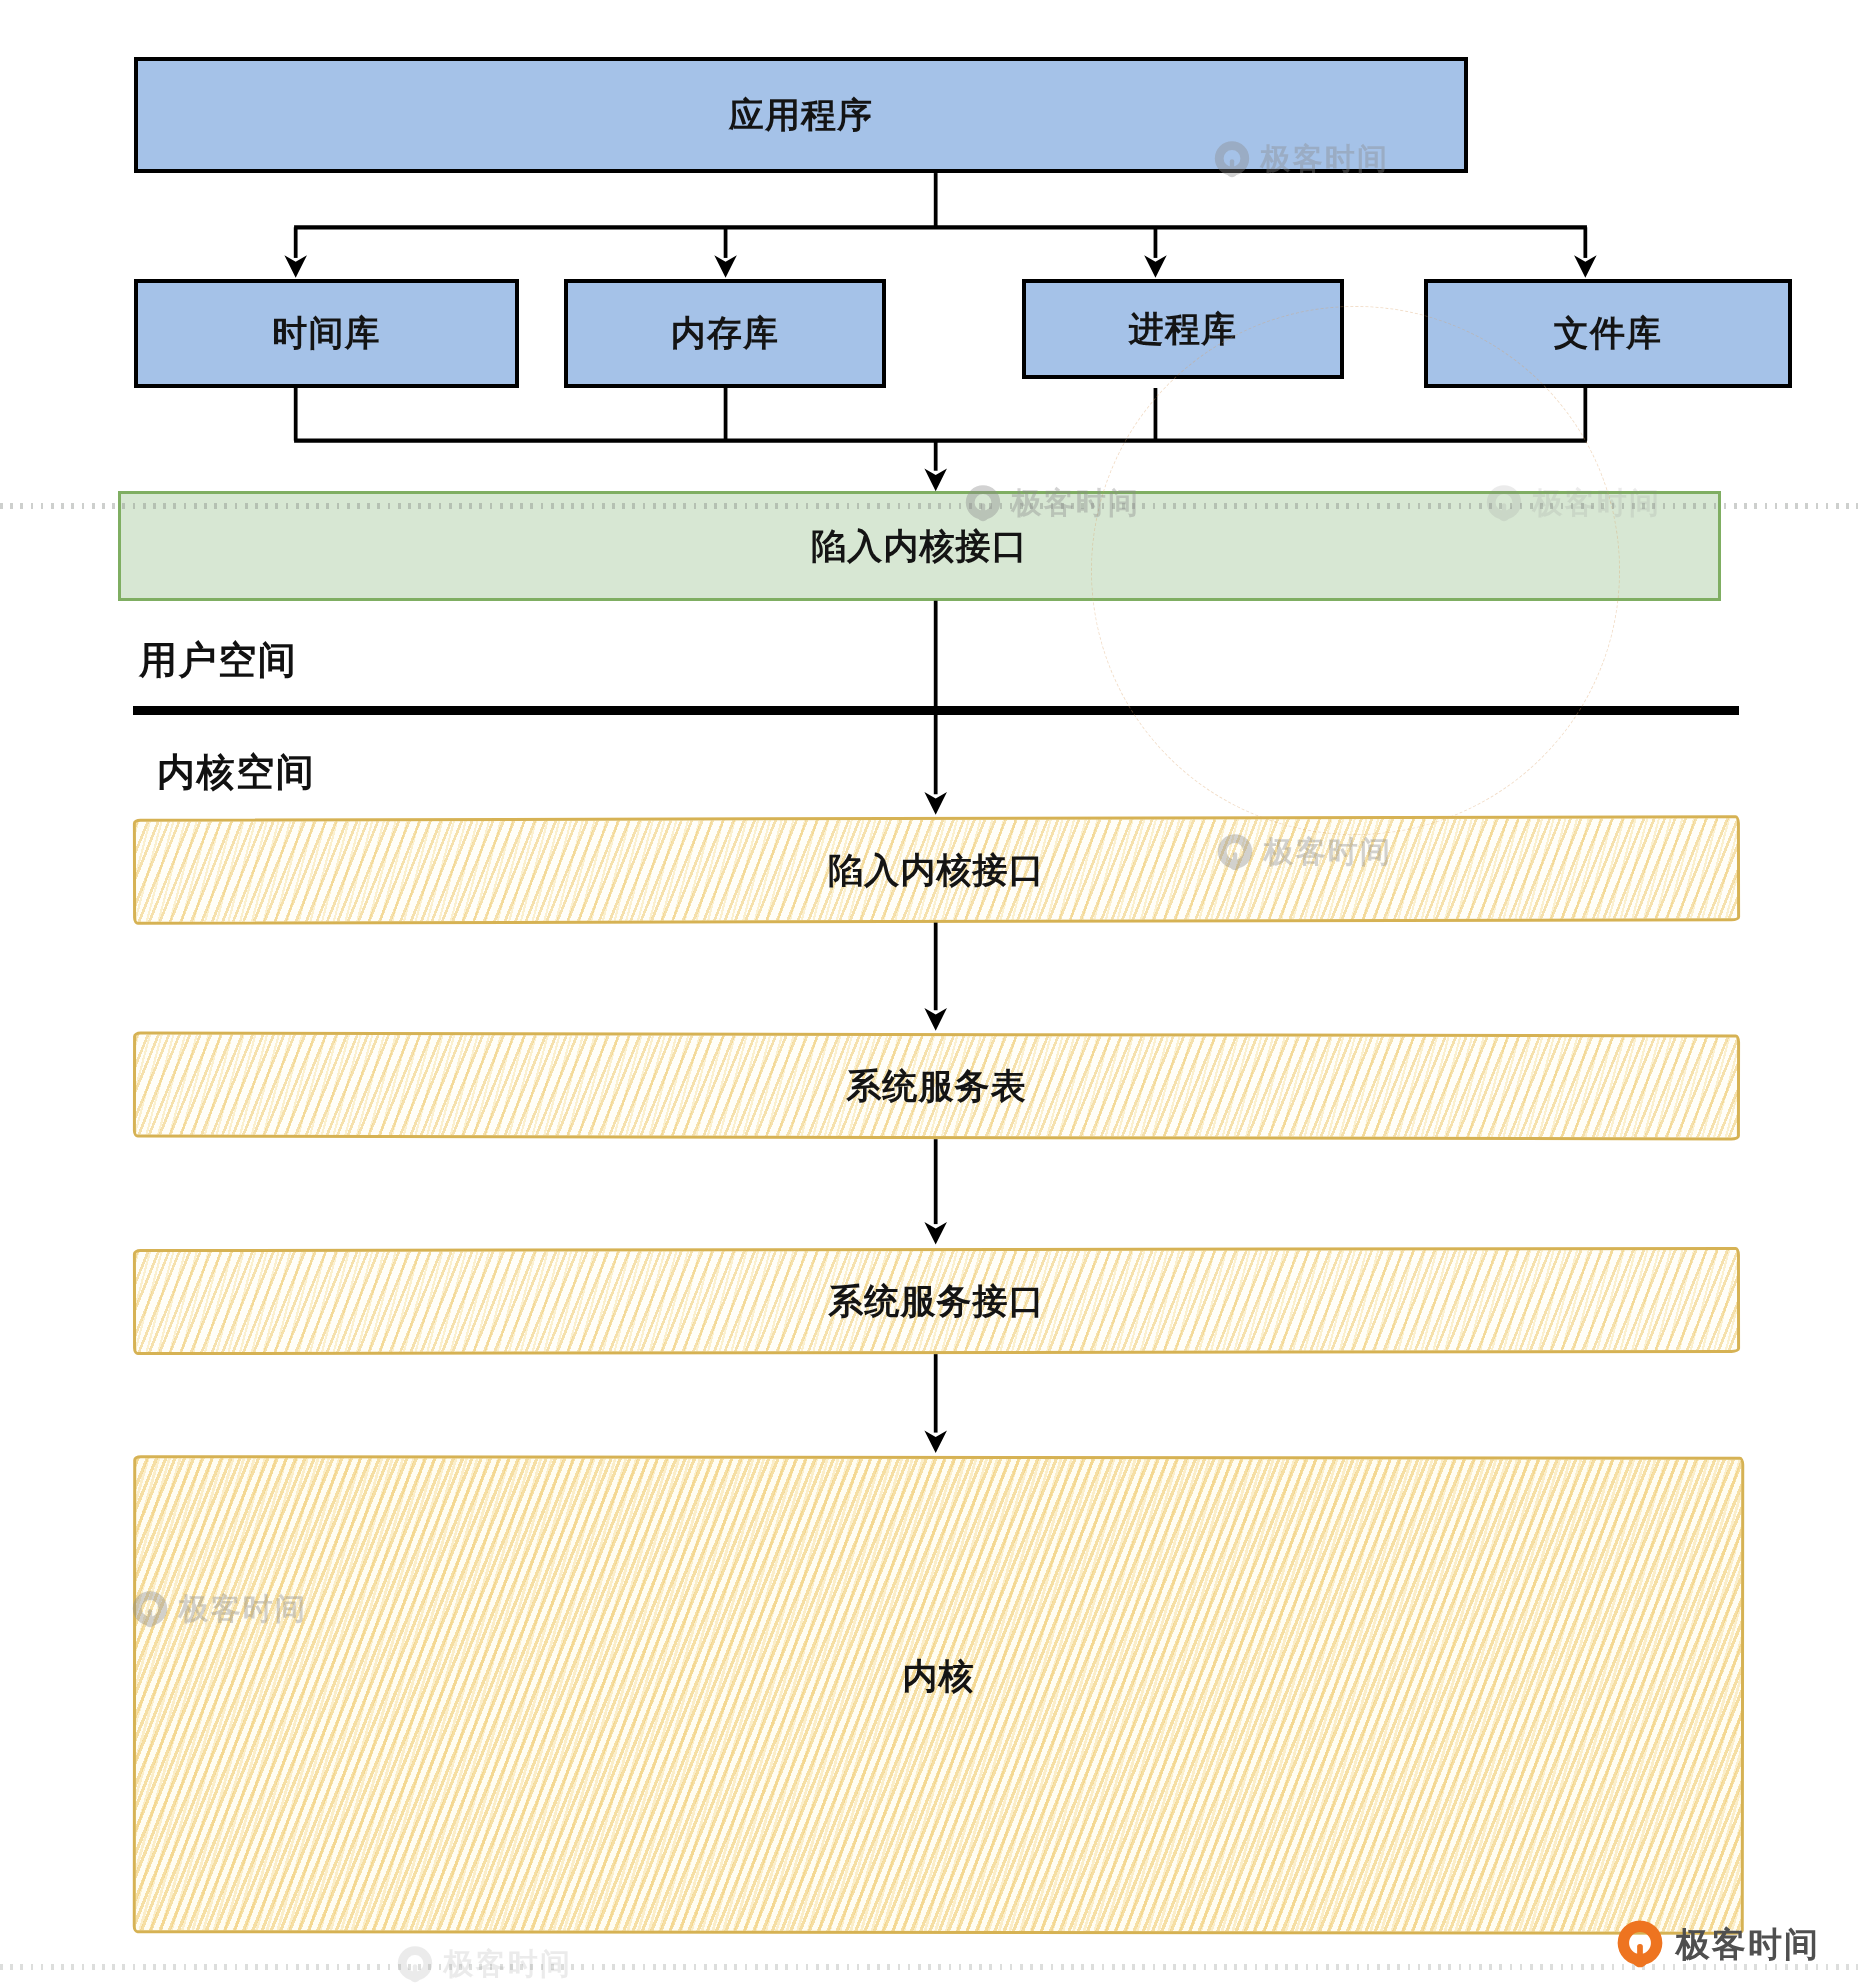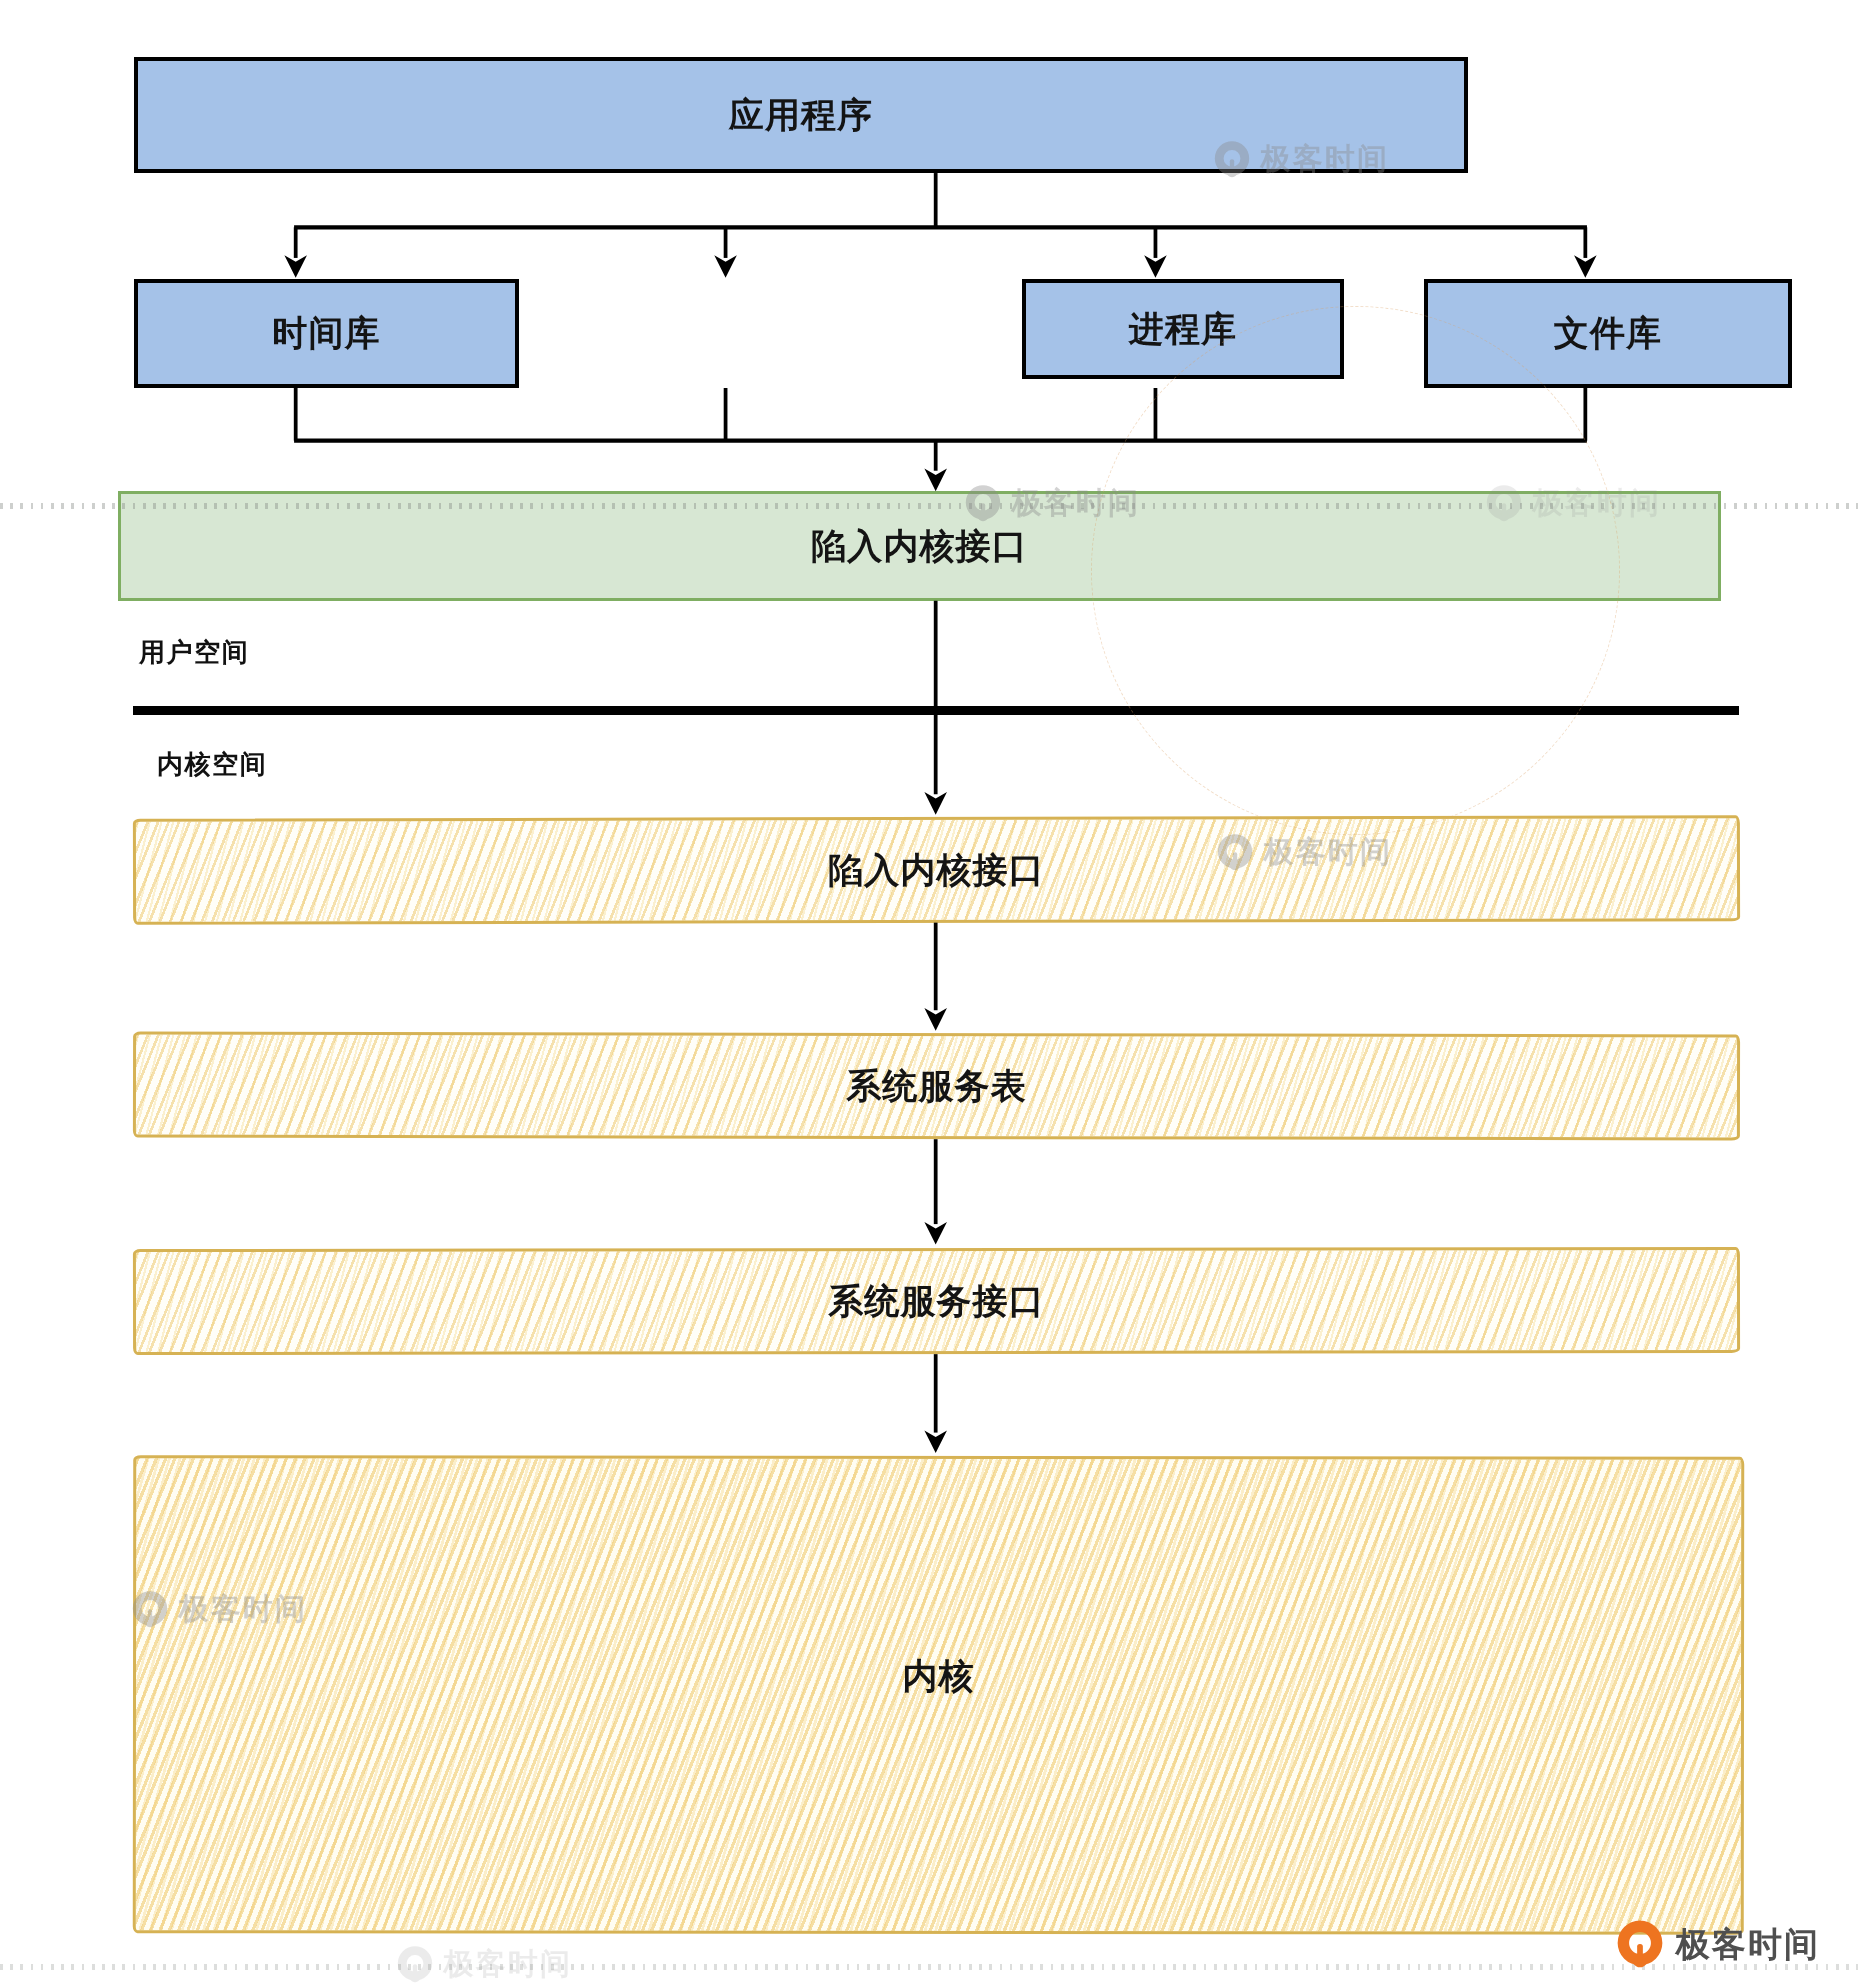--- a/index.html
+++ b/index.html
@@ -21,21 +21,21 @@
       repeating-linear-gradient(105deg, rgba(243,213,130,.35) 1.1px 3.2px, rgba(255,255,255,0) 3.2px 12.4px),
       #fffef8;
   }
   .sketch-dense{
     background:
       repeating-linear-gradient(112deg, rgba(238,198,100,.55) 0 3.2px, rgba(255,255,255,0) 3.2px 8.6px),
       repeating-linear-gradient(106deg, rgba(245,215,140,.40) 0 2.7px, rgba(255,255,255,0) 2.7px 10.2px),
       #fffdf2;
   }
   .space-label{
-    position:absolute;font-size:26px;font-weight:600;color:#111;letter-spacing:1.6px;z-index:1;
+    position:absolute;font-size:38px;font-weight:600;color:#111;letter-spacing:1.6px;z-index:1;
   }
   .divider{position:absolute;background:#000000;z-index:1;}
   svg.connectors{position:absolute;left:0;top:0;z-index:2;pointer-events:none;}
   .dotted-row{
     position:absolute;left:0;width:1859px;height:5.9px;z-index:3;pointer-events:none;
     background:repeating-linear-gradient(90deg, rgba(125,130,125,.38) 0 2.7px, rgba(0,0,0,0) 2.7px 10.2px);
   }
   .dashed-circle{
     position:absolute;border:1.6px dashed rgba(217,160,102,.35);border-radius:50%;
     z-index:2;pointer-events:none;
@@ -104,20 +104,23 @@
     <path d="M1720,2662 L1741,2704 L1762,2662 L1741,2674 Z" fill="#000"></path>
   </svg>
 
   <div class="box blue" style="left:134px;top:57px;width:1334px;height:116px;">
     <span>应用程序</span>
   </div>
 
   <div class="box blue" style="left:134px;top:279px;width:385px;height:109px;">
     <span>时间库</span>
   </div>
+  <div class="box blue" style="left:564px;top:279px;width:322px;height:109px;">
+    <span>内存库</span>
+  </div>
   <div class="box blue" style="left:994px;top:279px;width:322px;height:100px;margin-left:28px;">
     <span>进程库</span>
   </div>
   <div class="box blue" style="left:1424px;top:279px;width:368px;height:109px;">
     <span>文件库</span>
   </div>
 
   <div class="box green" style="left:118px;top:491px;width:1603px;height:110px;">
     <span>陷入内核接口</span>
   </div>

